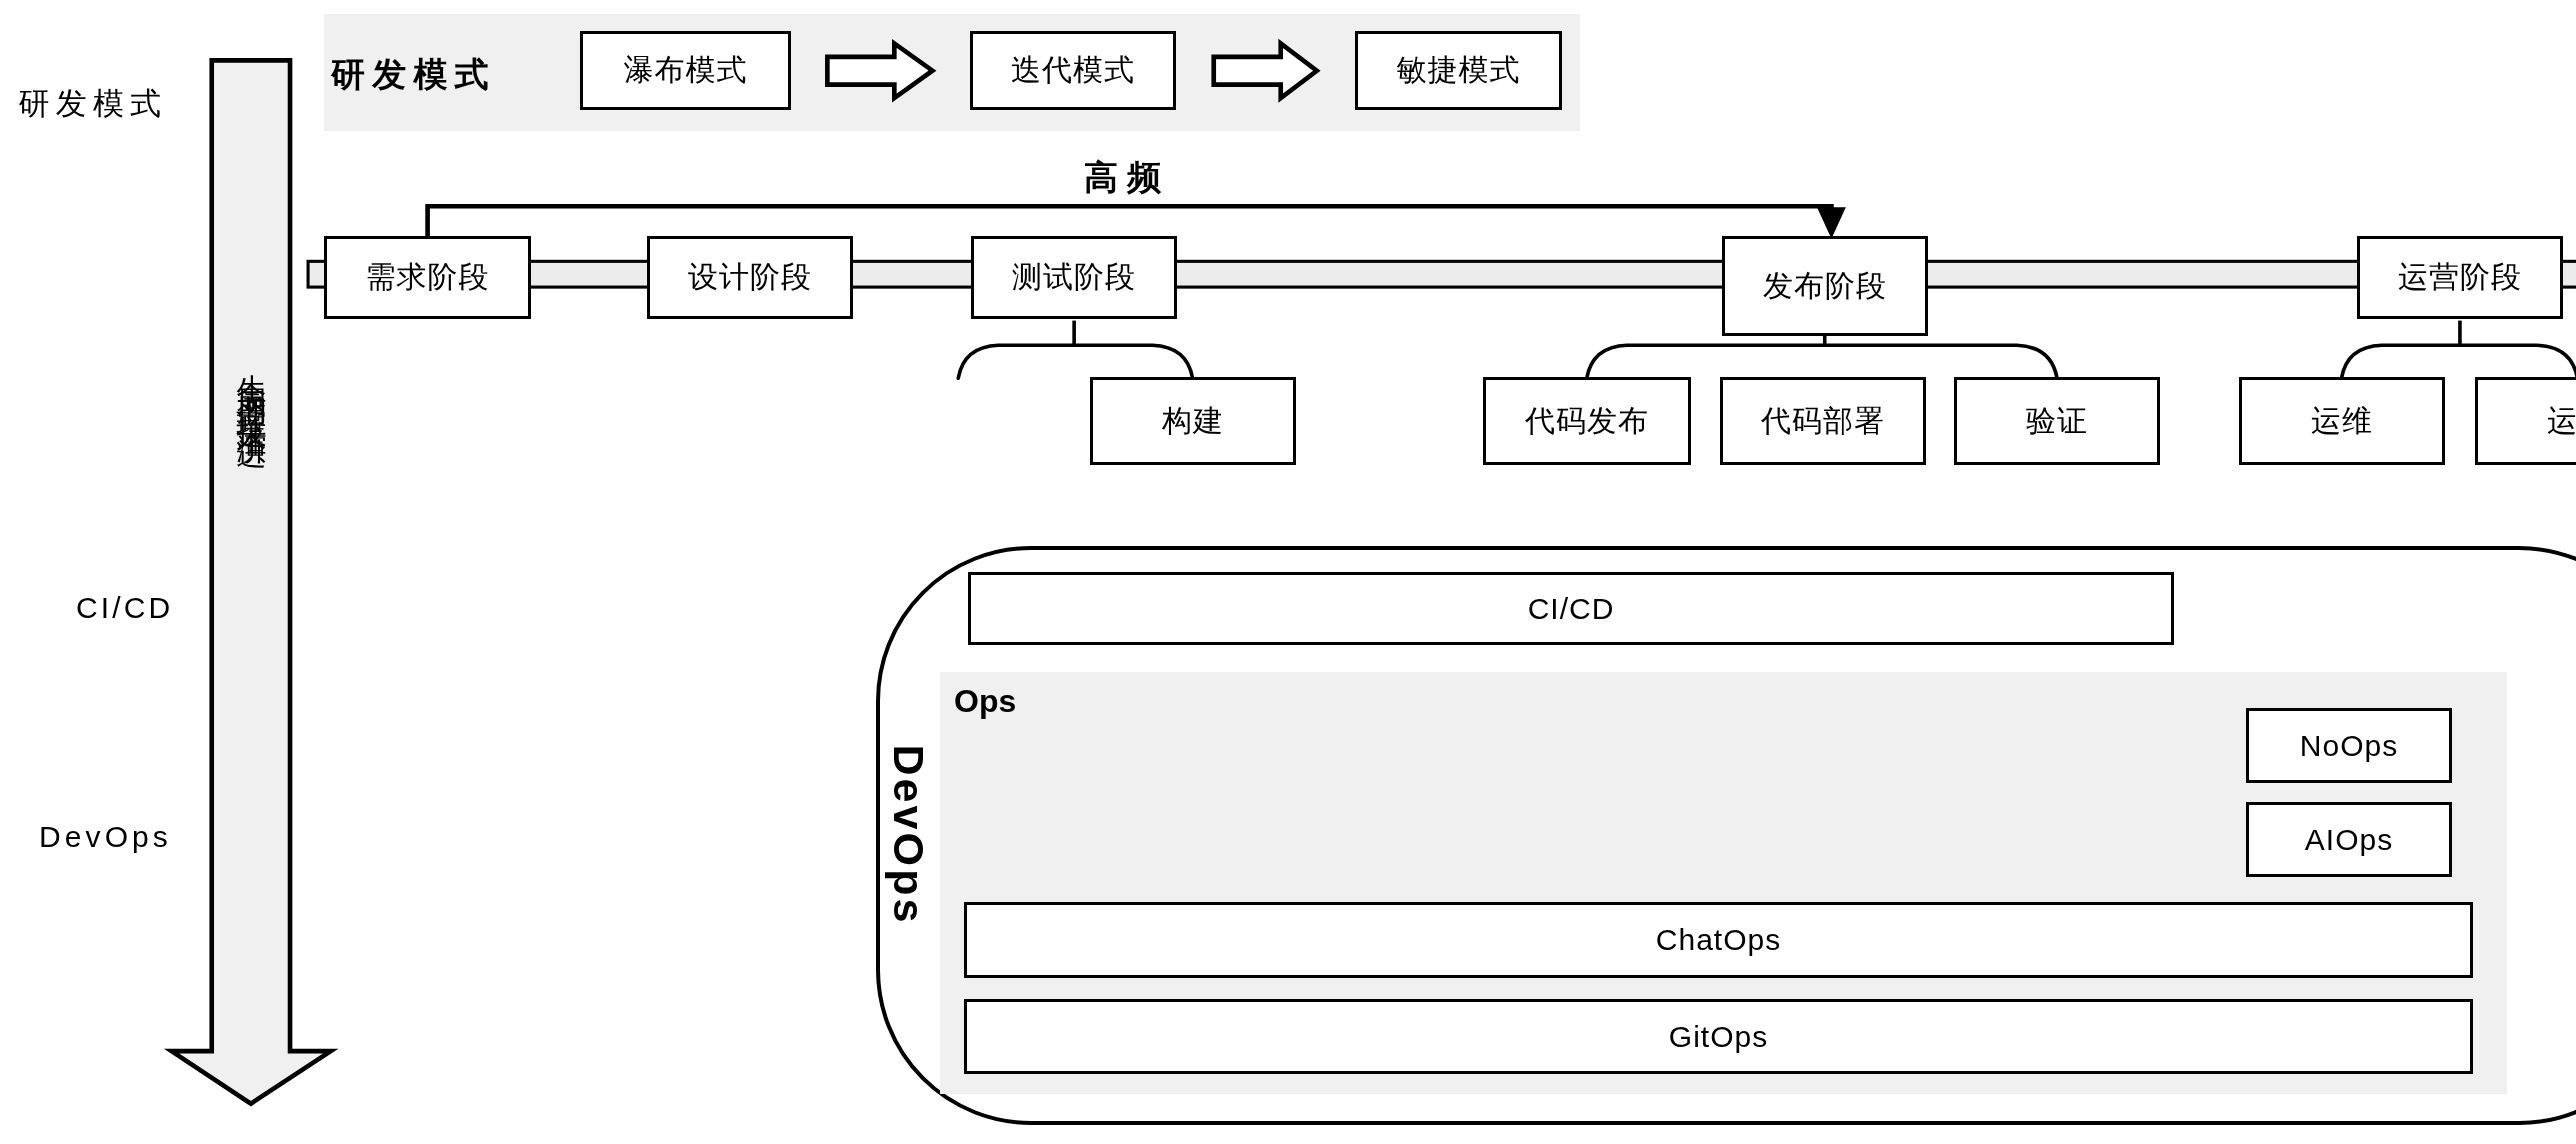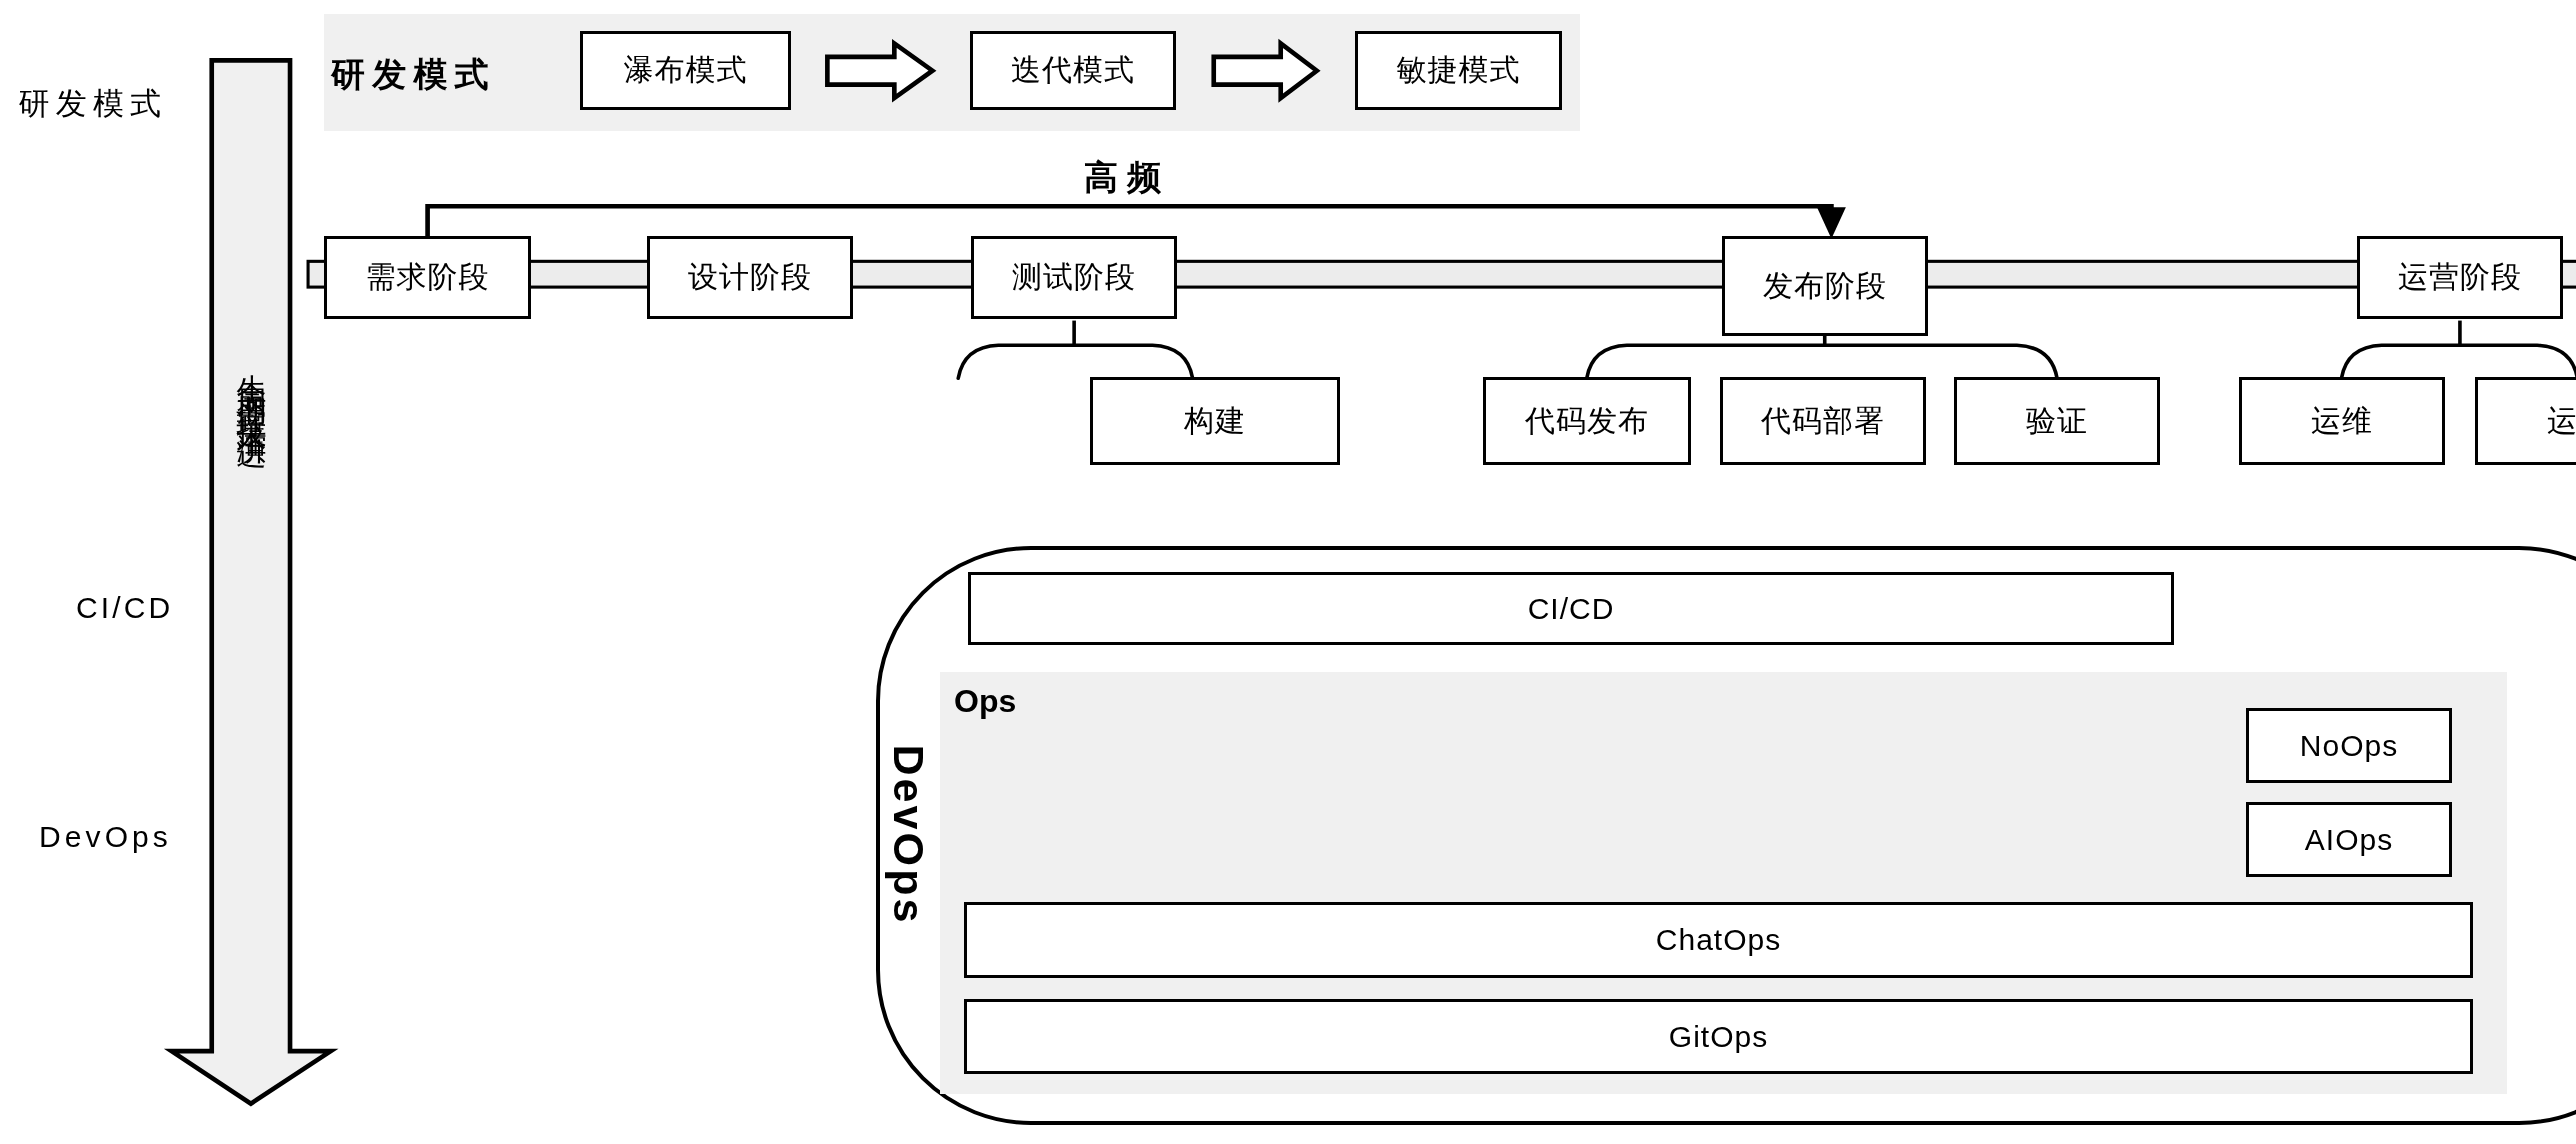--- a/index.html
+++ b/index.html
@@ -83,21 +83,21 @@
   <div class="box" style="left:1355px;top:31px;width:207px;height:79px;">敏捷模式</div>
 
   <div class="label bold hifreq">高频</div>
 
   <div class="box" style="left:324px;top:236px;width:207px;height:83px;">需求阶段</div>
   <div class="box" style="left:647px;top:236px;width:206px;height:83px;">设计阶段</div>
   <div class="box" style="left:971px;top:236px;width:206px;height:83px;">测试阶段</div>
   <div class="box" style="left:1722px;top:236px;width:206px;height:100px;">发布阶段</div>
   <div class="box" style="left:2357px;top:236px;width:206px;height:83px;">运营阶段</div>
 
-  <div class="box" style="left:1090px;top:377px;width:250px;height:88px;">构建</div>
+  <div class="box" style="left:1090px;top:377px;width:206px;height:88px;">构建</div>
   <div class="box" style="left:1483px;top:377px;width:208px;height:88px;">代码发布</div>
   <div class="box" style="left:1720px;top:377px;width:206px;height:88px;">代码部署</div>
   <div class="box" style="left:1954px;top:377px;width:206px;height:88px;">验证</div>
   <div class="box" style="left:2239px;top:377px;width:206px;height:88px;">运维</div>
   <div class="box" style="left:2475px;top:377px;width:206px;height:88px;">运营</div>
 
   <div class="devops-vlabel">DevOps</div>
   <div class="box thin" style="left:968px;top:572px;width:1206px;height:73px;">CI/CD</div>
   <div class="label bold ops-label">Ops</div>
   <div class="box thin" style="left:2246px;top:708px;width:206px;height:75px;">NoOps</div>

